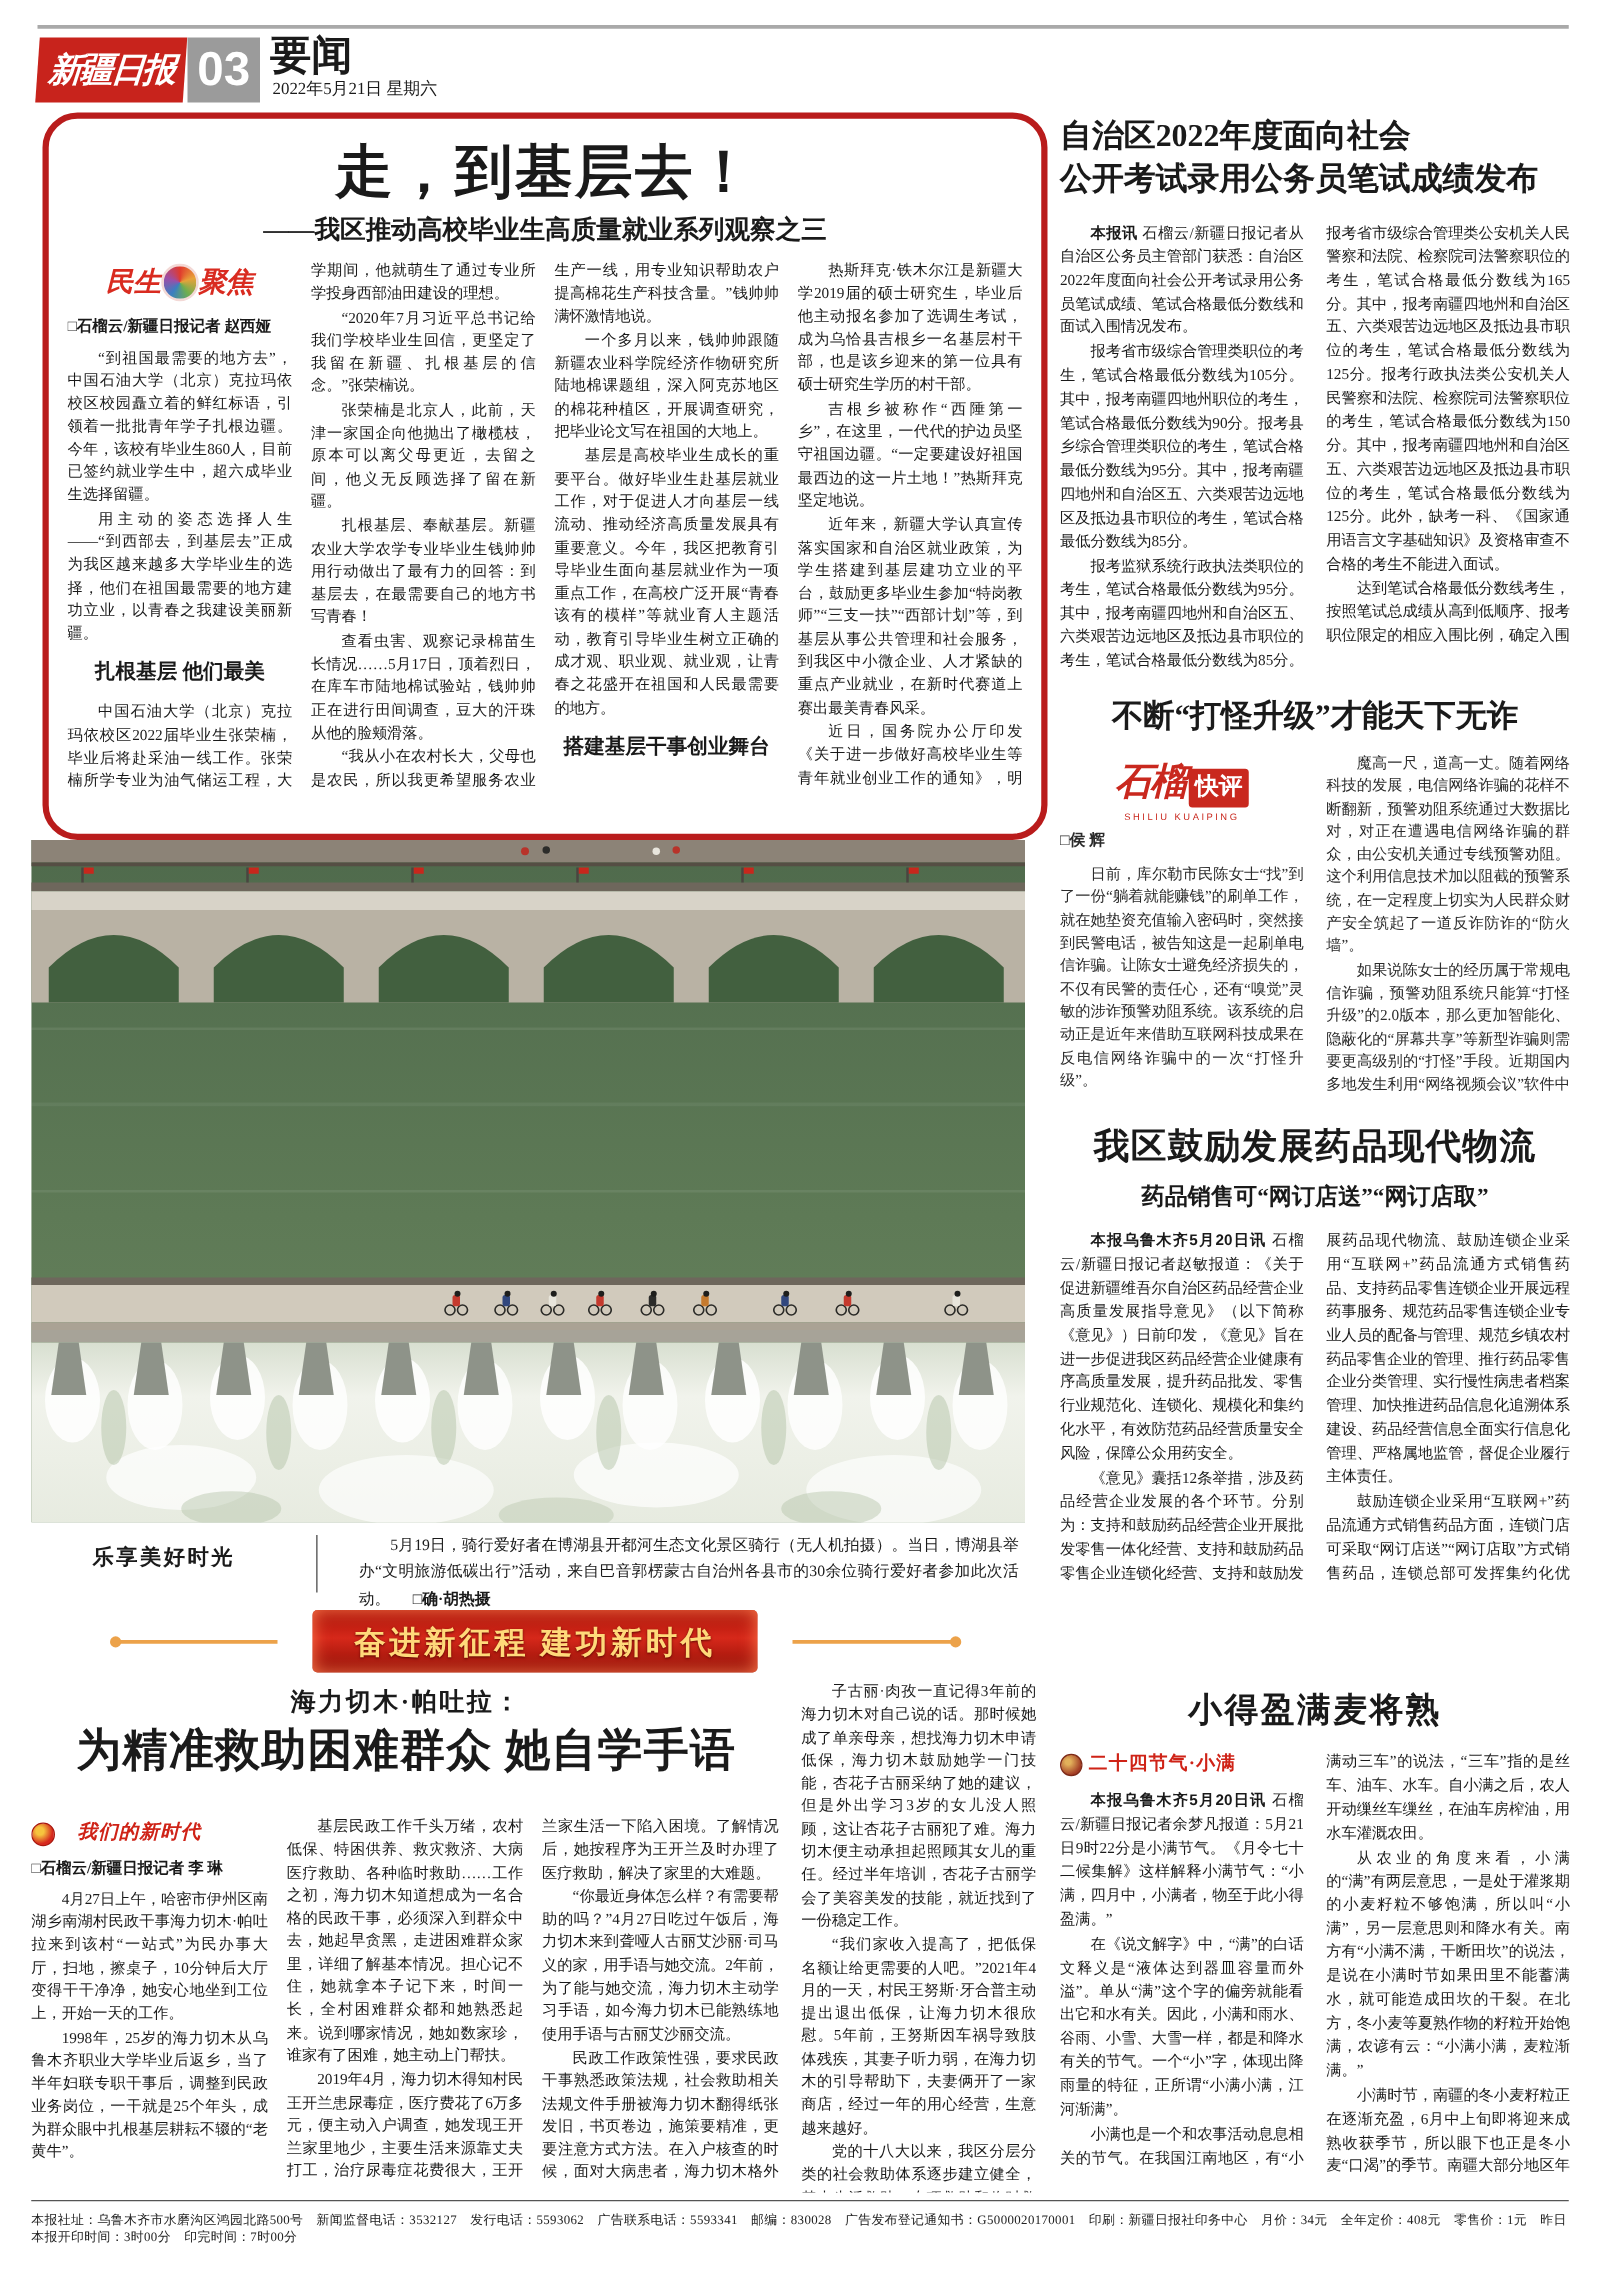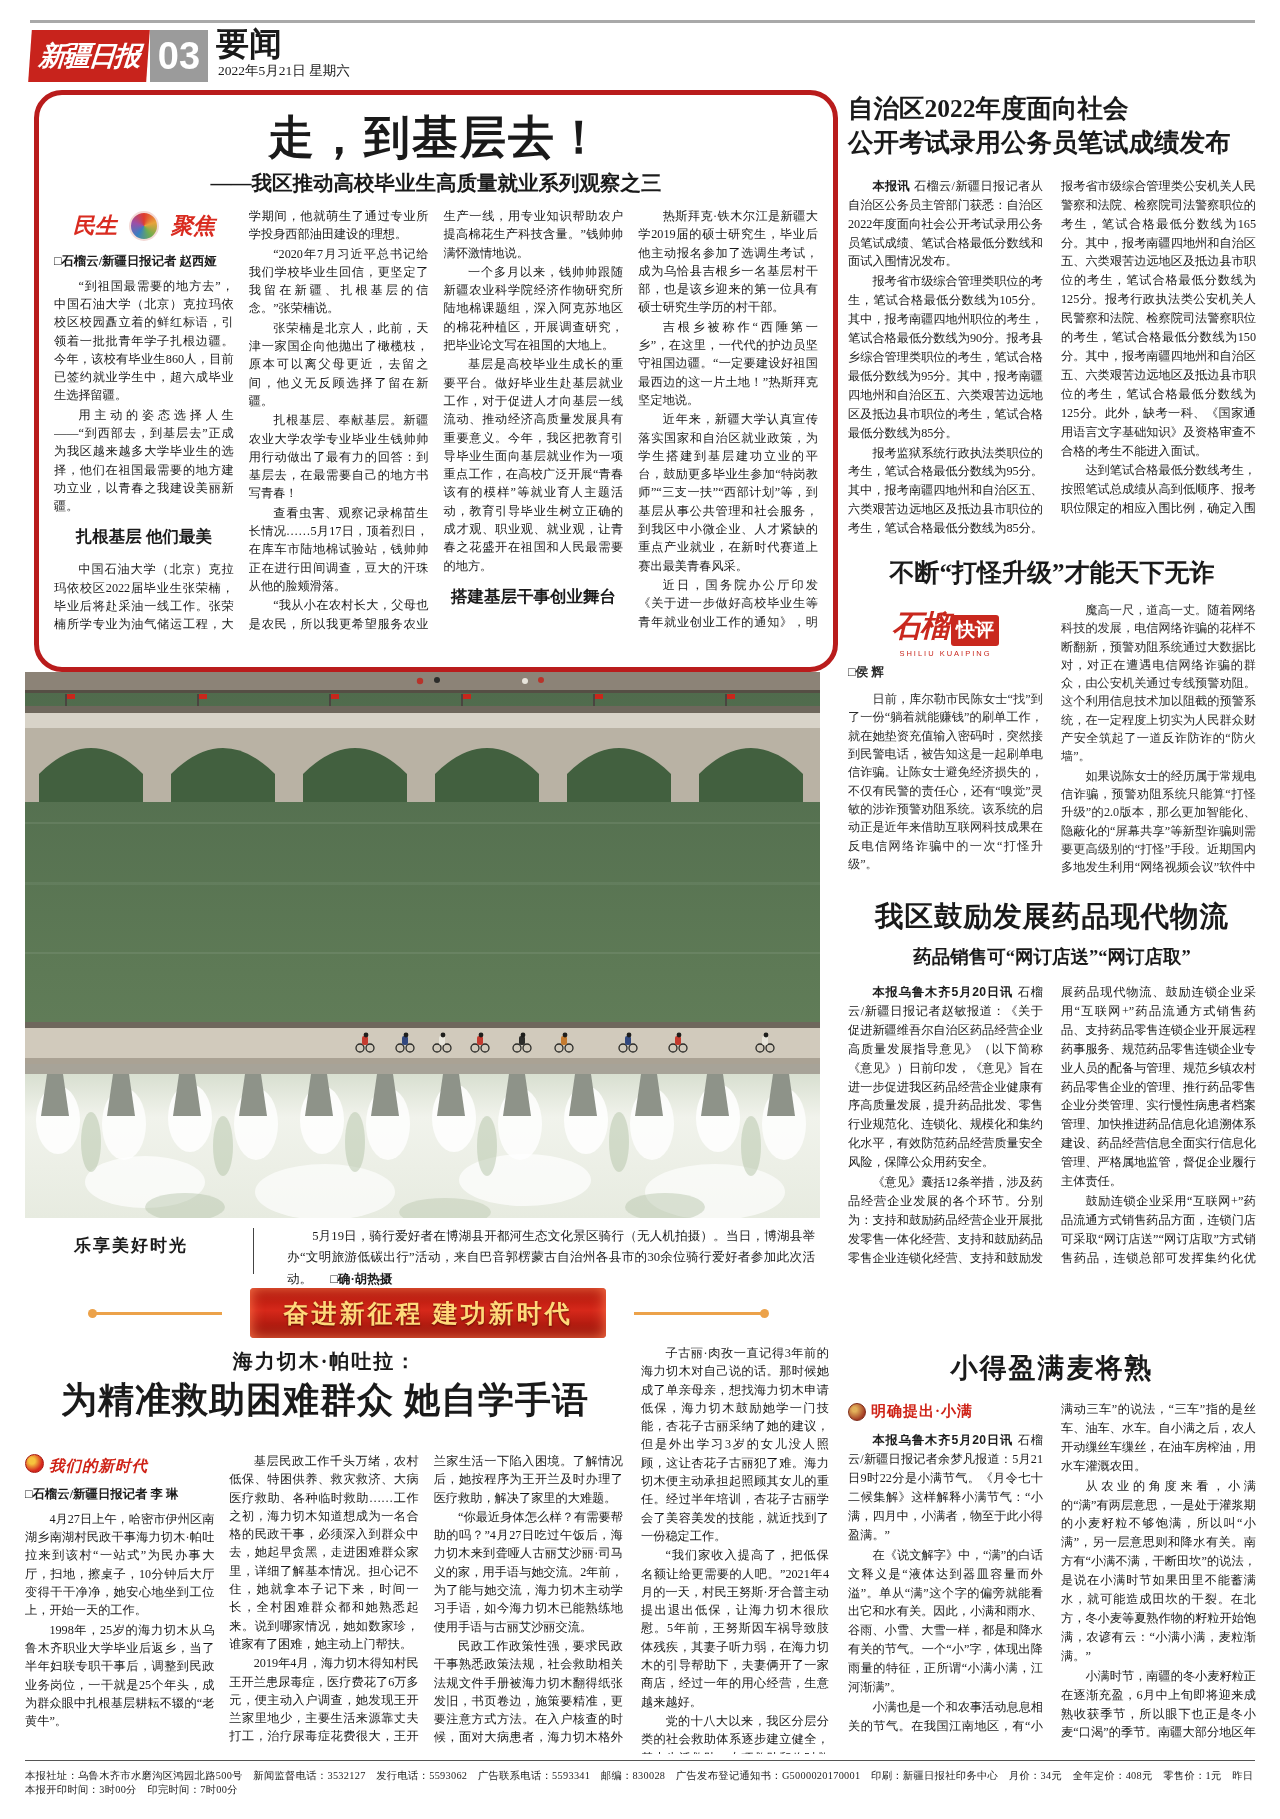--- a/index.html
+++ b/index.html
@@ -21,21 +21,21 @@
   .lead-h1{position:absolute;left:0;top:12px;width:100%;text-align:center;font-size:46px;
            font-weight:900;letter-spacing:2px;}
   .lead-sub{position:absolute;left:0;top:74px;width:100%;text-align:center;font-size:20.5px;font-weight:bold;}
   .lead-cols{position:absolute;left:15px;top:112px;width:764px;height:442px;
              column-count:4;column-gap:15px;overflow:hidden;font-size:12.2px;line-height:1.5;
              text-align:justify;}
   .para{margin:0 0 1px 0;text-indent:2em;}
   .xhead{text-align:center;font-size:16.5px;font-weight:bold;margin:10px 0;}
   .intro{font-family:"Liberation Sans",sans-serif;}
   
-  .ms-badge{display:flex;align-items:center;justify-content:center;gap:12px;margin:2px 0 10px 0;}
+  .ms-badge{display:flex;align-items:center;justify-content:center;gap:0;margin:2px 0 10px 0;}
   .ms-txt{color:#d92b20;font-weight:900;font-size:22px;font-style:italic;}
   .ms-circle{width:26px;height:26px;border-radius:50%;
      background:conic-gradient(#e03a2d,#e8a23a,#6fae4e,#3a7fc1,#9b4fa8,#e03a2d);
      border:2px solid #f3d9d6;}
   .byline{font-weight:bold;margin:0 0 6px 0;font-size:12.4px;}
   
   .exam{left:848px;top:92px;width:408px;}
   .exam h2{margin:0;text-align:left;font-size:25.5px;line-height:1.35;font-weight:900;}
   .exam .cols{margin-top:16px;height:366px;column-count:2;column-gap:18px;overflow:hidden;
               font-size:12.2px;line-height:1.55;text-align:justify;}
@@ -67,21 +67,21 @@
   .bline.l{left:92px;width:130px;} .bline.r{left:634px;width:130px;}
   .bdot{width:9px;height:9px;border-radius:50%;background:#eca24a;top:1309px;}
   .bdot.l{left:88px;} .bdot.r{left:760px;}
   
   .feat-kicker{left:25px;top:1348px;width:600px;text-align:center;font-size:20px;font-weight:bold;letter-spacing:2px;}
   .feat-head{left:25px;top:1376px;width:600px;text-align:center;font-size:36px;font-weight:900;letter-spacing:1px;}
   .feat-cols{left:25px;top:1452px;width:598px;height:302px;column-count:3;column-gap:15px;
              overflow:hidden;font-size:12.2px;line-height:1.5;text-align:justify;}
   .feat-side{left:641px;top:1344px;width:188px;height:410px;overflow:hidden;
              font-size:12.2px;line-height:1.5;text-align:justify;}
-  .era-badge{display:flex;align-items:flex-start;gap:5px;margin:2px 0 8px 0;}
+  .era-badge{display:flex;align-items:flex-end;gap:18px;margin:2px 0 8px 0;}
   .era-icon{width:17px;height:17px;border-radius:50%;
             background:radial-gradient(circle at 35% 35%,#f6c43e 20%,#d6281e 65%);border:1px solid #a8170e;}
   .era-txt{color:#cf2317;font-weight:900;font-size:15.5px;font-style:italic;letter-spacing:1px;}
   
   .drug{left:848px;top:898px;width:408px;}
   .drug h2{margin:0;text-align:center;font-size:28.5px;font-weight:900;letter-spacing:1px;}
   .drug .sub{text-align:center;font-size:18.5px;font-weight:bold;margin-top:8px;}
   .drug .cols{margin-top:14px;height:302px;column-count:2;column-gap:18px;overflow:hidden;
               font-size:12.2px;line-height:1.55;text-align:justify;}
   .xiaoman{left:848px;top:1350px;width:408px;}
@@ -357,21 +357,21 @@
       <p class="para">《意见》囊括12条举措，涉及药品经营企业发展的各个环节。分别为：支持和鼓励药品经营企业开展批发零售一体化经营、支持和鼓励药品零售企业连锁化经营、支持和鼓励发展药品现代物流、鼓励连锁企业采用“互联网+”药品流通方式销售药品、支持药品零售连锁企业开展远程药事服务、规范药品零售连锁企业专业人员的配备与管理、规范乡镇农村药品零售企业的管理、推行药品零售企业分类管理、实行慢性病患者档案管理、加快推进药品信息化追溯体系建设、药品经营信息全面实行信息化管理、严格属地监管，督促企业履行主体责任。</p>
       <p class="para">鼓励连锁企业采用“互联网+”药品流通方式销售药品方面，连锁门店可采取“网订店送”“网订店取”方式销售药品，连锁总部可发挥集约化优势，以驻店和远程执业药师集中审核处方、药事服务为相互补充，在连锁门店间统筹调剂、配送药品，实现“就近取药”“就近送药”。有条件的地区和企业可开展自动售药机、无人药店等经营新模式试点。</p>
     </div>
 </div>
 
 <div class="abs xiaoman">
   <h2>小得盈满麦将熟</h2>
   <div class="cols">
     <div class="jq-badge">
       <span class="jq-icon"></span>
-      <span class="jq-txt">明确提出·小满</span>
+      <span class="jq-txt">二十四节气·小满</span>
     </div>
   <p class="para"><b class="intro">本报乌鲁木齐5月20日讯 </b>石榴云/新疆日报记者余梦凡报道：5月21日9时22分是小满节气。《月令七十二候集解》这样解释小满节气：“小满，四月中，小满者，物至于此小得盈满。”</p>
       <p class="para">在《说文解字》中，“满”的白话文释义是“液体达到器皿容量而外溢”。单从“满”这个字的偏旁就能看出它和水有关。因此，小满和雨水、谷雨、小雪、大雪一样，都是和降水有关的节气。一个“小”字，体现出降雨量的特征，正所谓“小满小满，江河渐满”。</p>
       <p class="para">小满也是一个和农事活动息息相关的节气。在我国江南地区，有“小满动三车”的说法，“三车”指的是丝车、油车、水车。自小满之后，农人开动缫丝车缫丝，在油车房榨油，用水车灌溉农田。</p>
       <p class="para">从农业的角度来看，小满的“满”有两层意思，一是处于灌浆期的小麦籽粒不够饱满，所以叫“小满”，另一层意思则和降水有关。南方有“小满不满，干断田坎”的说法，是说在小满时节如果田里不能蓄满水，就可能造成田坎的干裂。在北方，冬小麦等夏熟作物的籽粒开始饱满，农谚有云：“小满小满，麦粒渐满。”</p>
       <p class="para">小满时节，南疆的冬小麦籽粒正在逐渐充盈，6月中上旬即将迎来成熟收获季节，所以眼下也正是冬小麦“口渴”的季节。南疆大部分地区年降水量不足70毫米，而蒸发量超过1500毫米，如果仅靠自然降水，无法满足小麦的正常生长需求。</p>
     </div>
 </div>
 
 <div class="abs footer">本报社址：乌鲁木齐市水磨沟区鸿园北路500号　新闻监督电话：3532127　发行电话：5593062　广告联系电话：5593341　邮编：830028　广告发布登记通知书：G5000020170001　印刷：新疆日报社印务中心　月价：34元　全年定价：408元　零售价：1元　昨日本报开印时间：3时00分　印完时间：7时00分</div>

